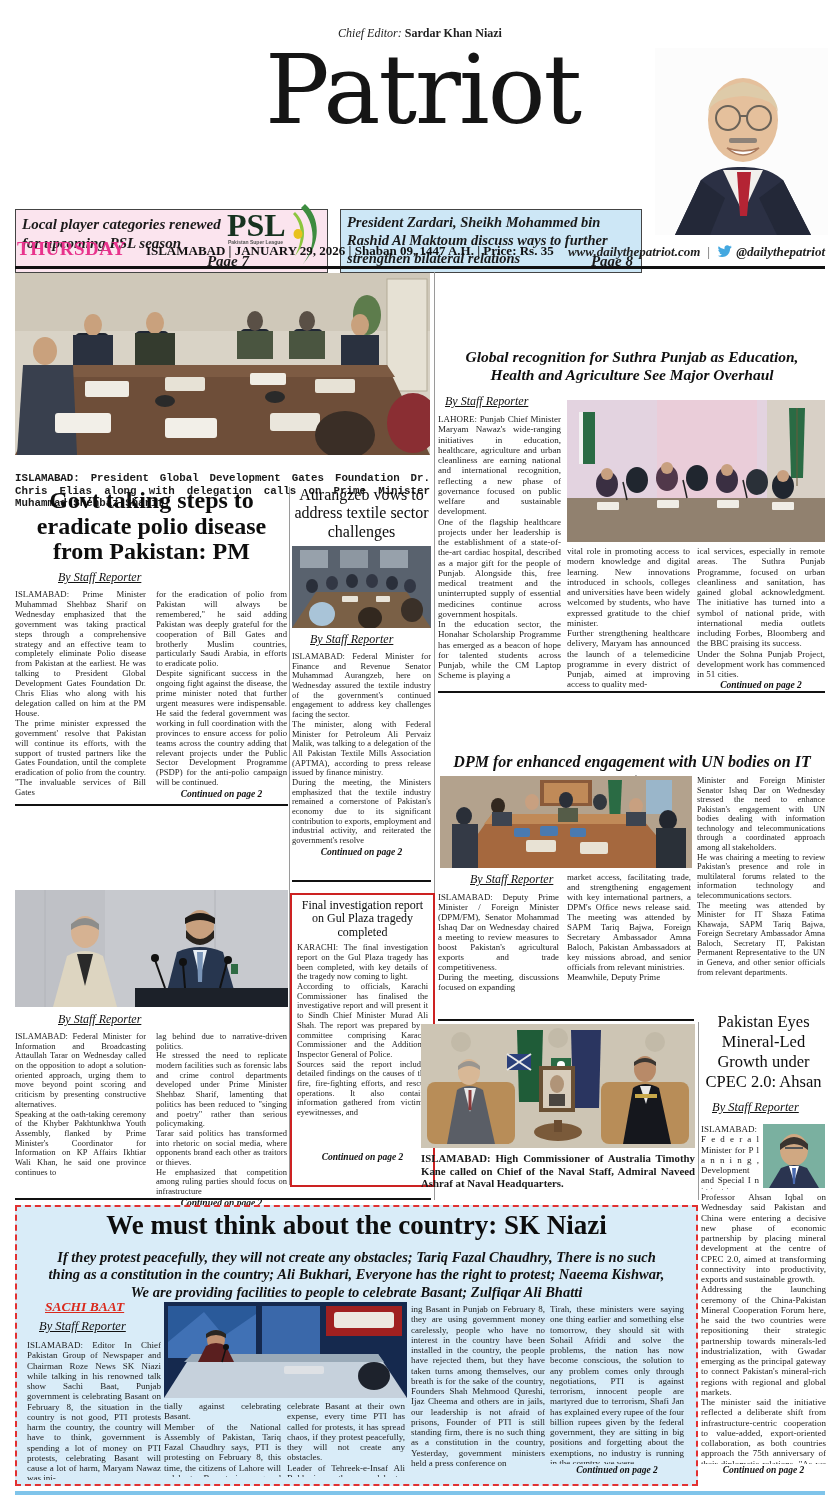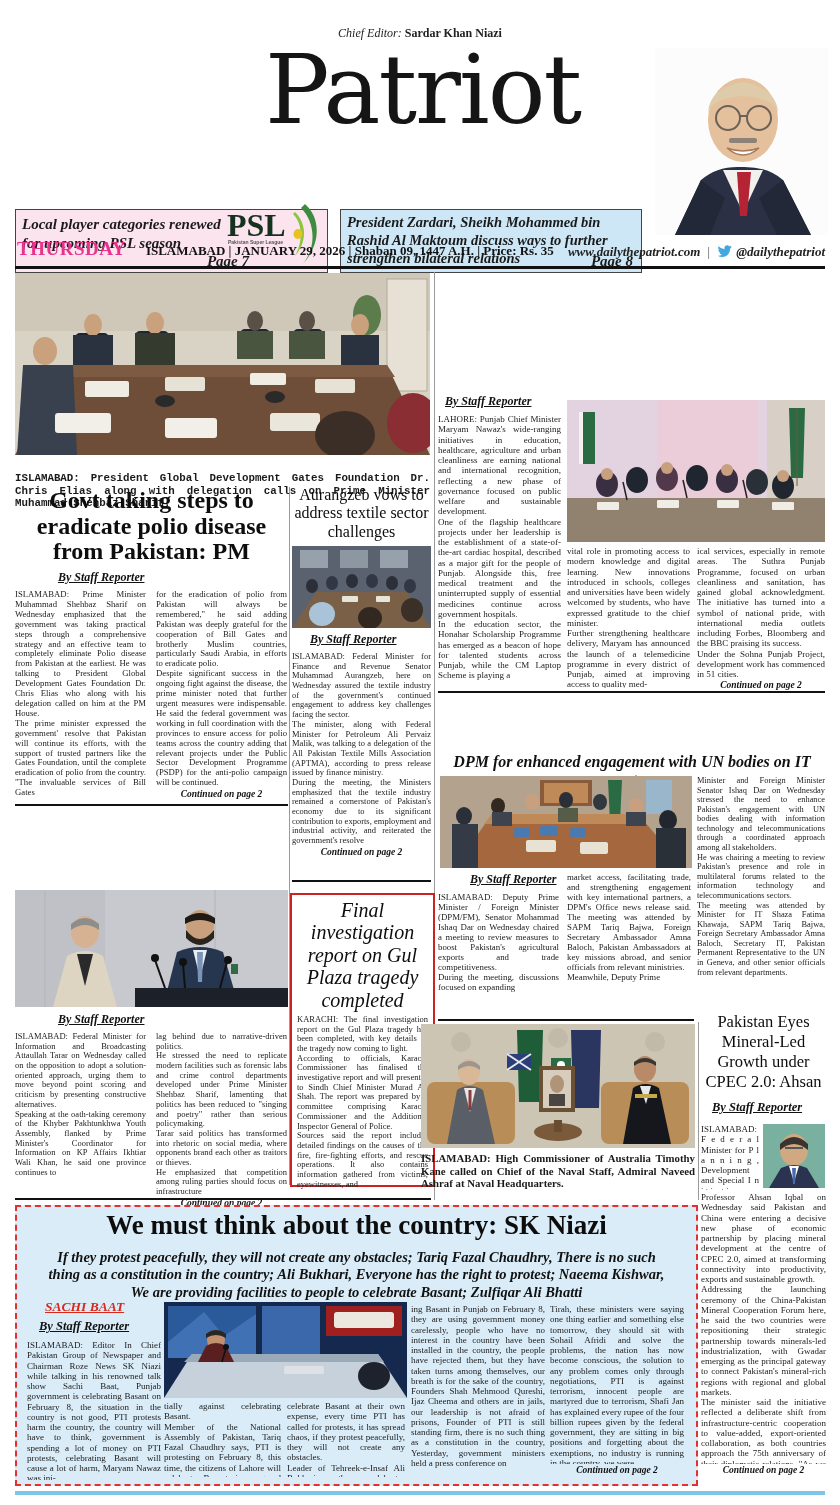--- a/index.html
+++ b/index.html
@@ -4,21 +4,21 @@
 <style>
   html,body{margin:0;padding:0;background:#b8b8b8;}
   #page{position:relative;width:840px;height:1505px;margin:0 auto;background:#fff;
         font-family:"Liberation Serif",serif;color:#1a1a1a;overflow:hidden;}
   .abs{position:absolute;}
   .hrule{position:absolute;background:#111;height:2px;}
   .vrule{position:absolute;background:#9a9a9a;width:1px;}
   .headline{font-weight:bold;text-align:center;line-height:1.07;color:#0d0d0d;}
   .headline.light{font-weight:normal;}
   .subhead{font-weight:bold;font-style:italic;text-align:center;line-height:1.15;color:#111;}
-  .byline{font-weight:bold;font-style:italic;text-decoration:underline;font-size:12px;color:#111;}
+  .byline{font-weight:normal;font-style:italic;text-decoration:underline;font-size:12px;color:#111;}
   .body-text{font-size:9.2px;line-height:1.14;text-align:justify;white-space:pre-line;color:#222;overflow:hidden;}
   .continued{font-weight:bold;font-style:italic;font-size:9.5px;text-align:center;margin-top:1px;color:#111;}
   .caption{font-weight:bold;font-size:10.8px;line-height:1.18;text-align:justify;color:#1a1a1a;}
   .photo{position:absolute;overflow:hidden;background:#ccc;}
   .photo svg{display:block;width:100%;height:100%;}
   
   .chief-ed{font-size:12px;text-align:center;color:#222;}
   .chief-ed .lbl{font-style:italic;}
   .chief-ed .nm{font-weight:bold;}
   .mast-the{font-family:"DejaVu Serif",serif;font-style:italic;font-size:100px;color:#ed2f90;line-height:1;}
@@ -209,27 +209,28 @@
   <div class="abs byline" style="left:310px;top:632px;">By Staff Reporter</div>
   <div class="abs" style="left:292px;top:652px;width:139px;height:212px;">
     <div class="body-text" style="font-size:8.5px;">ISLAMABAD: Federal Minister for Finance and Revenue Senator Muhammad Aurangzeb, here on Wednesday assured the textile industry of the government's continued engagement to address key challenges facing the sector.
 The minister, along with Federal Minister for Petroleum Ali Pervaiz Malik, was talking to a delegation of the All Pakistan Textile Mills Association (APTMA), according to press release issued by finance ministry.
 During the meeting, the Ministers emphasized that the textile industry remained a cornerstone of Pakistan's economy due to its significant contribution to exports, employment and industrial activity, and reiterated the government's resolve</div>
     <div class="continued">Continued on page 2</div>
   </div>
   <div class="hrule" style="left:292px;top:880px;width:139px;height:1.5px;"></div>
 
   <div class="redbox" style="left:290px;top:893px;width:131px;height:282px;">
-    <div class="headline light" style="font-size:20px;line-height:1.12;font-style:italic;">Final investigation report on Gul Plaza tragedy completed</div>
+    <div class="headline light" style="font-size:12px;line-height:1.12;">Final investigation report on Gul Plaza tragedy completed</div>
     <div class="body-text" style="font-size:8.5px;margin-top:4px;height:208px;">KARACHI: The final investigation report on the Gul Plaza tragedy has been completed, with key details of the tragedy now coming to light.
 According to officials, Karachi Commissioner has finalised the investigative report and will present it to Sindh Chief Minister Murad Ali Shah. The report was prepared by a committee comprising Karachi Commissioner and the Additional Inspector General of Police.
 Sources said the report includes detailed findings on the causes of the fire, fire-fighting efforts, and rescue operations. It also contains information gathered from victims, eyewitnesses, and</div>
     <div class="continued">Continued on page 2</div>
   </div>
 
+  <div class="abs subhead" style="left:448px;top:348px;width:368px;font-size:15.5px;">Global recognition for Suthra Punjab as Education, Health and Agriculture See Major Overhaul</div>
   <div class="abs byline" style="left:445px;top:394px;">By Staff Reporter</div>
   <div class="photo" style="left:567px;top:400px;width:258px;height:142px;">
     <svg viewBox="0 0 258 142" preserveAspectRatio="none">
       <rect width="258" height="142" fill="#e3d3e0"></rect>
       <rect x="90" width="100" height="142" fill="#eacdd9"></rect>
       <rect x="200" width="58" height="142" fill="#d8d0c6"></rect>
       <rect x="12" y="12" width="16" height="52" fill="#2a6b44"></rect>
         <rect x="12" y="12" width="4" height="52" fill="#f2f2f2"></rect>
       <polygon points="222,8 238,8 236,78 224,78" fill="#2a6b44"></polygon>
         <line x1="230" y1="8" x2="230" y2="86" stroke="#6a5a3a"></line>

